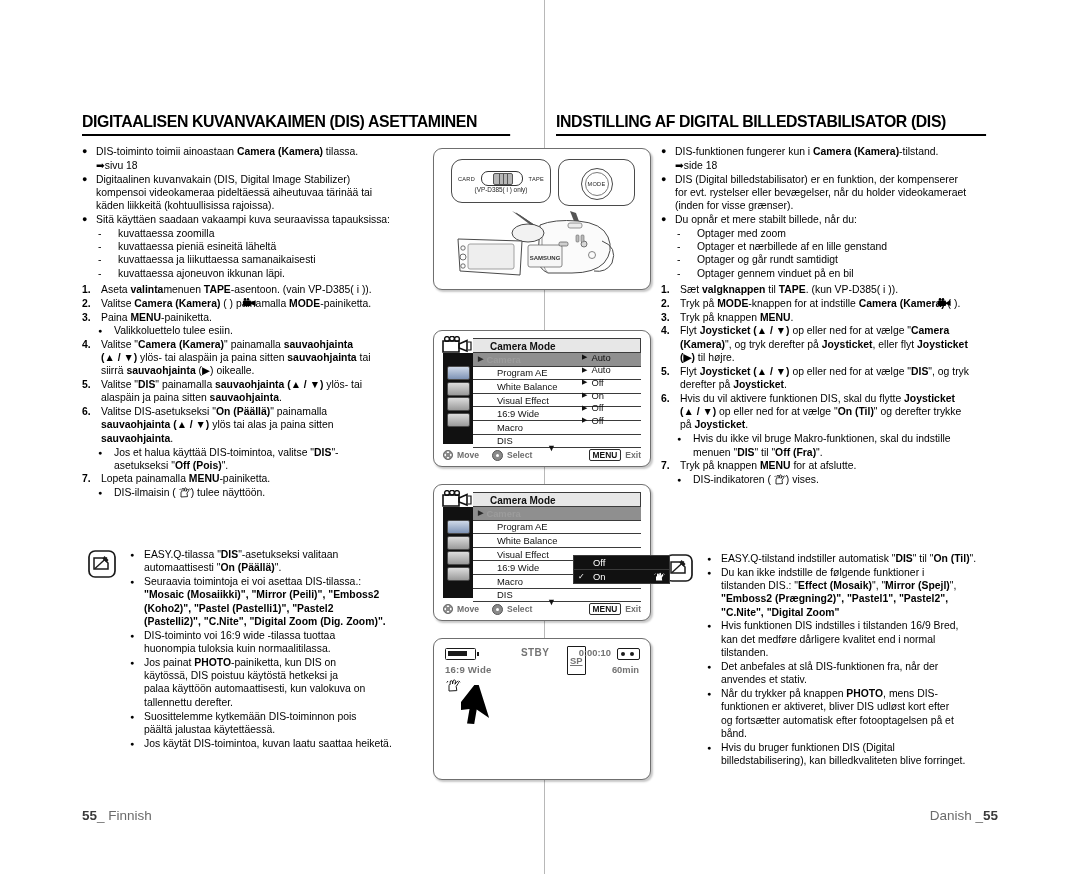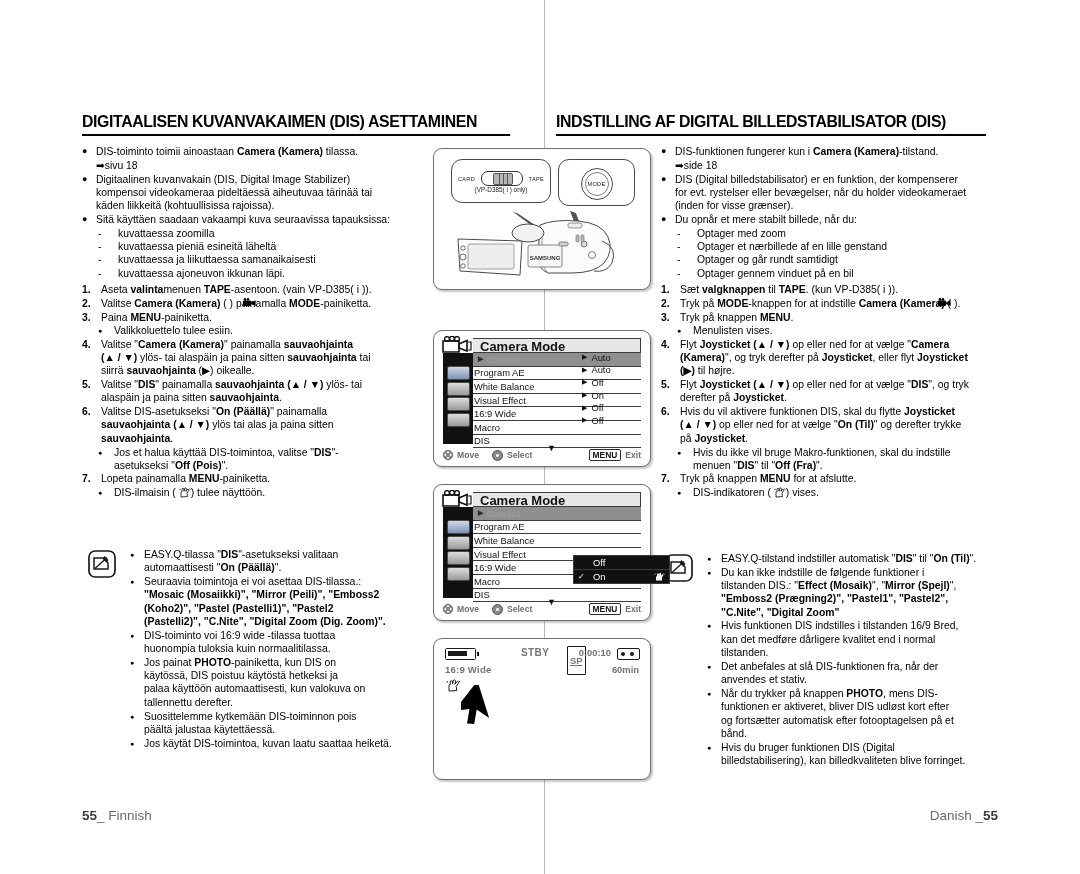--- a/index.html
+++ b/index.html
@@ -73,30 +73,30 @@
   .mode-ring{position:absolute;left:50%;top:8px;transform:translateX(-50%);
      width:30px;height:30px;border:1.3px solid #4a4a4a;border-radius:50%;display:flex;align-items:center;justify-content:center;}
   .mode-ring .in{width:22px;height:22px;border:1px solid #7a7a7a;border-radius:50%;display:flex;align-items:center;justify-content:center;
      font-size:5.6px;color:#222;letter-spacing:.3px;}
 
   .camcorder{position:absolute;left:18px;top:62px;width:184px;height:72px;}
 
   
   .osd{position:absolute;left:9px;top:7px;width:198px;height:104px;}
   .osd-title{position:relative;height:13px;background:#e7e7e7;border:1px solid #3c3c3c;border-left:none;
-     margin-left:30px;display:flex;align-items:flex-start;padding-left:7px;font-size:13px;font-weight:bold;color:#111;}
+     margin-left:30px;display:flex;align-items:flex-end;padding-left:17px;font-size:10px;font-weight:bold;color:#111;}
   .osd-cam-icon{position:absolute;left:-31px;top:-3px;width:30px;height:17px;}
   .osd-body{display:flex;height:91px;}
   .osd-rail{flex:0 0 30px;background:#111;display:flex;flex-direction:column;align-items:center;padding-top:13px;}
   .rail-ic{width:21px;height:12px;margin-bottom:1.5px;border-radius:2px;
      background:linear-gradient(#dcdcdc,#9a9a9a);border:1px solid #4a4a4a;position:relative;}
   .rail-ic.sel{background:linear-gradient(#cfd9e8,#7e93b5);}
   .osd-list{flex:1 1 auto;position:relative;}
   .mi{height:12.6px;border-bottom:1px solid #3a3a3a;display:flex;align-items:center;
-      padding-left:1px;font-size:9.4px;color:#111;background:#fff;}
+      padding-left:24px;font-size:9.4px;color:#111;background:#fff;}
   .mi.first{background:#8f8f8f;color:#9c9c9c;font-weight:bold;padding-left:5px;}
   .mi.first .arw{color:#2a2a2a;font-size:7px;margin-right:3px;}
   .osd-vals{position:absolute;left:139px;top:13px;width:62px;}
   .vrow{height:12.6px;display:flex;align-items:center;font-size:9.4px;color:#111;}
   .vrow .arw{font-size:7px;margin-right:4px;}
   .osd-down{position:absolute;left:74px;bottom:-7px;font-size:9px;color:#111;line-height:6px;}
 
   
   .submenu{position:absolute;left:130px;top:63px;width:95px;background:#111;border:1px solid #3a3a3a;}
   .sm-row{height:13px;display:flex;align-items:center;padding-left:6px;font-size:9.4px;color:#fff;
@@ -364,24 +364,20 @@
               <path d="M8 4.5 L12.6 2.2 L12.6 8 L8 6 Z" fill="#000"></path>
               <circle cx="2" cy="1.4" r="1.3" fill="#000"></circle>
               <circle cx="5" cy="1.2" r="1.2" fill="#000"></circle>
             </svg>
         </span>
       </span>
     </div>
     <div class="nrow">
       <span class="nnum">3.</span>
       <span class="ntxt"><span>Tryk på knappen </span><b>MENU</b><span>.</span></span>
-    </div>
-    <div class="indent-bul">
-      <span class="bdot sm">●</span>
-      <span>Menulisten vises.</span>
     </div>
     <div class="nrow">
       <span class="nnum">4.</span>
       <span class="ntxt">
         <span>Flyt </span><b>Joysticket (▲ / ▼)</b><span> op eller ned for at vælge "</span><b>Camera</b><br>
         <b>(Kamera)</b><span>", og tryk derefter på </span><b>Joysticket</b><span>, eller flyt </span><b>Joysticket</b><br>
         <b>(▶)</b><span> til højre.</span>
       </span>
     </div>
     <div class="nrow">

